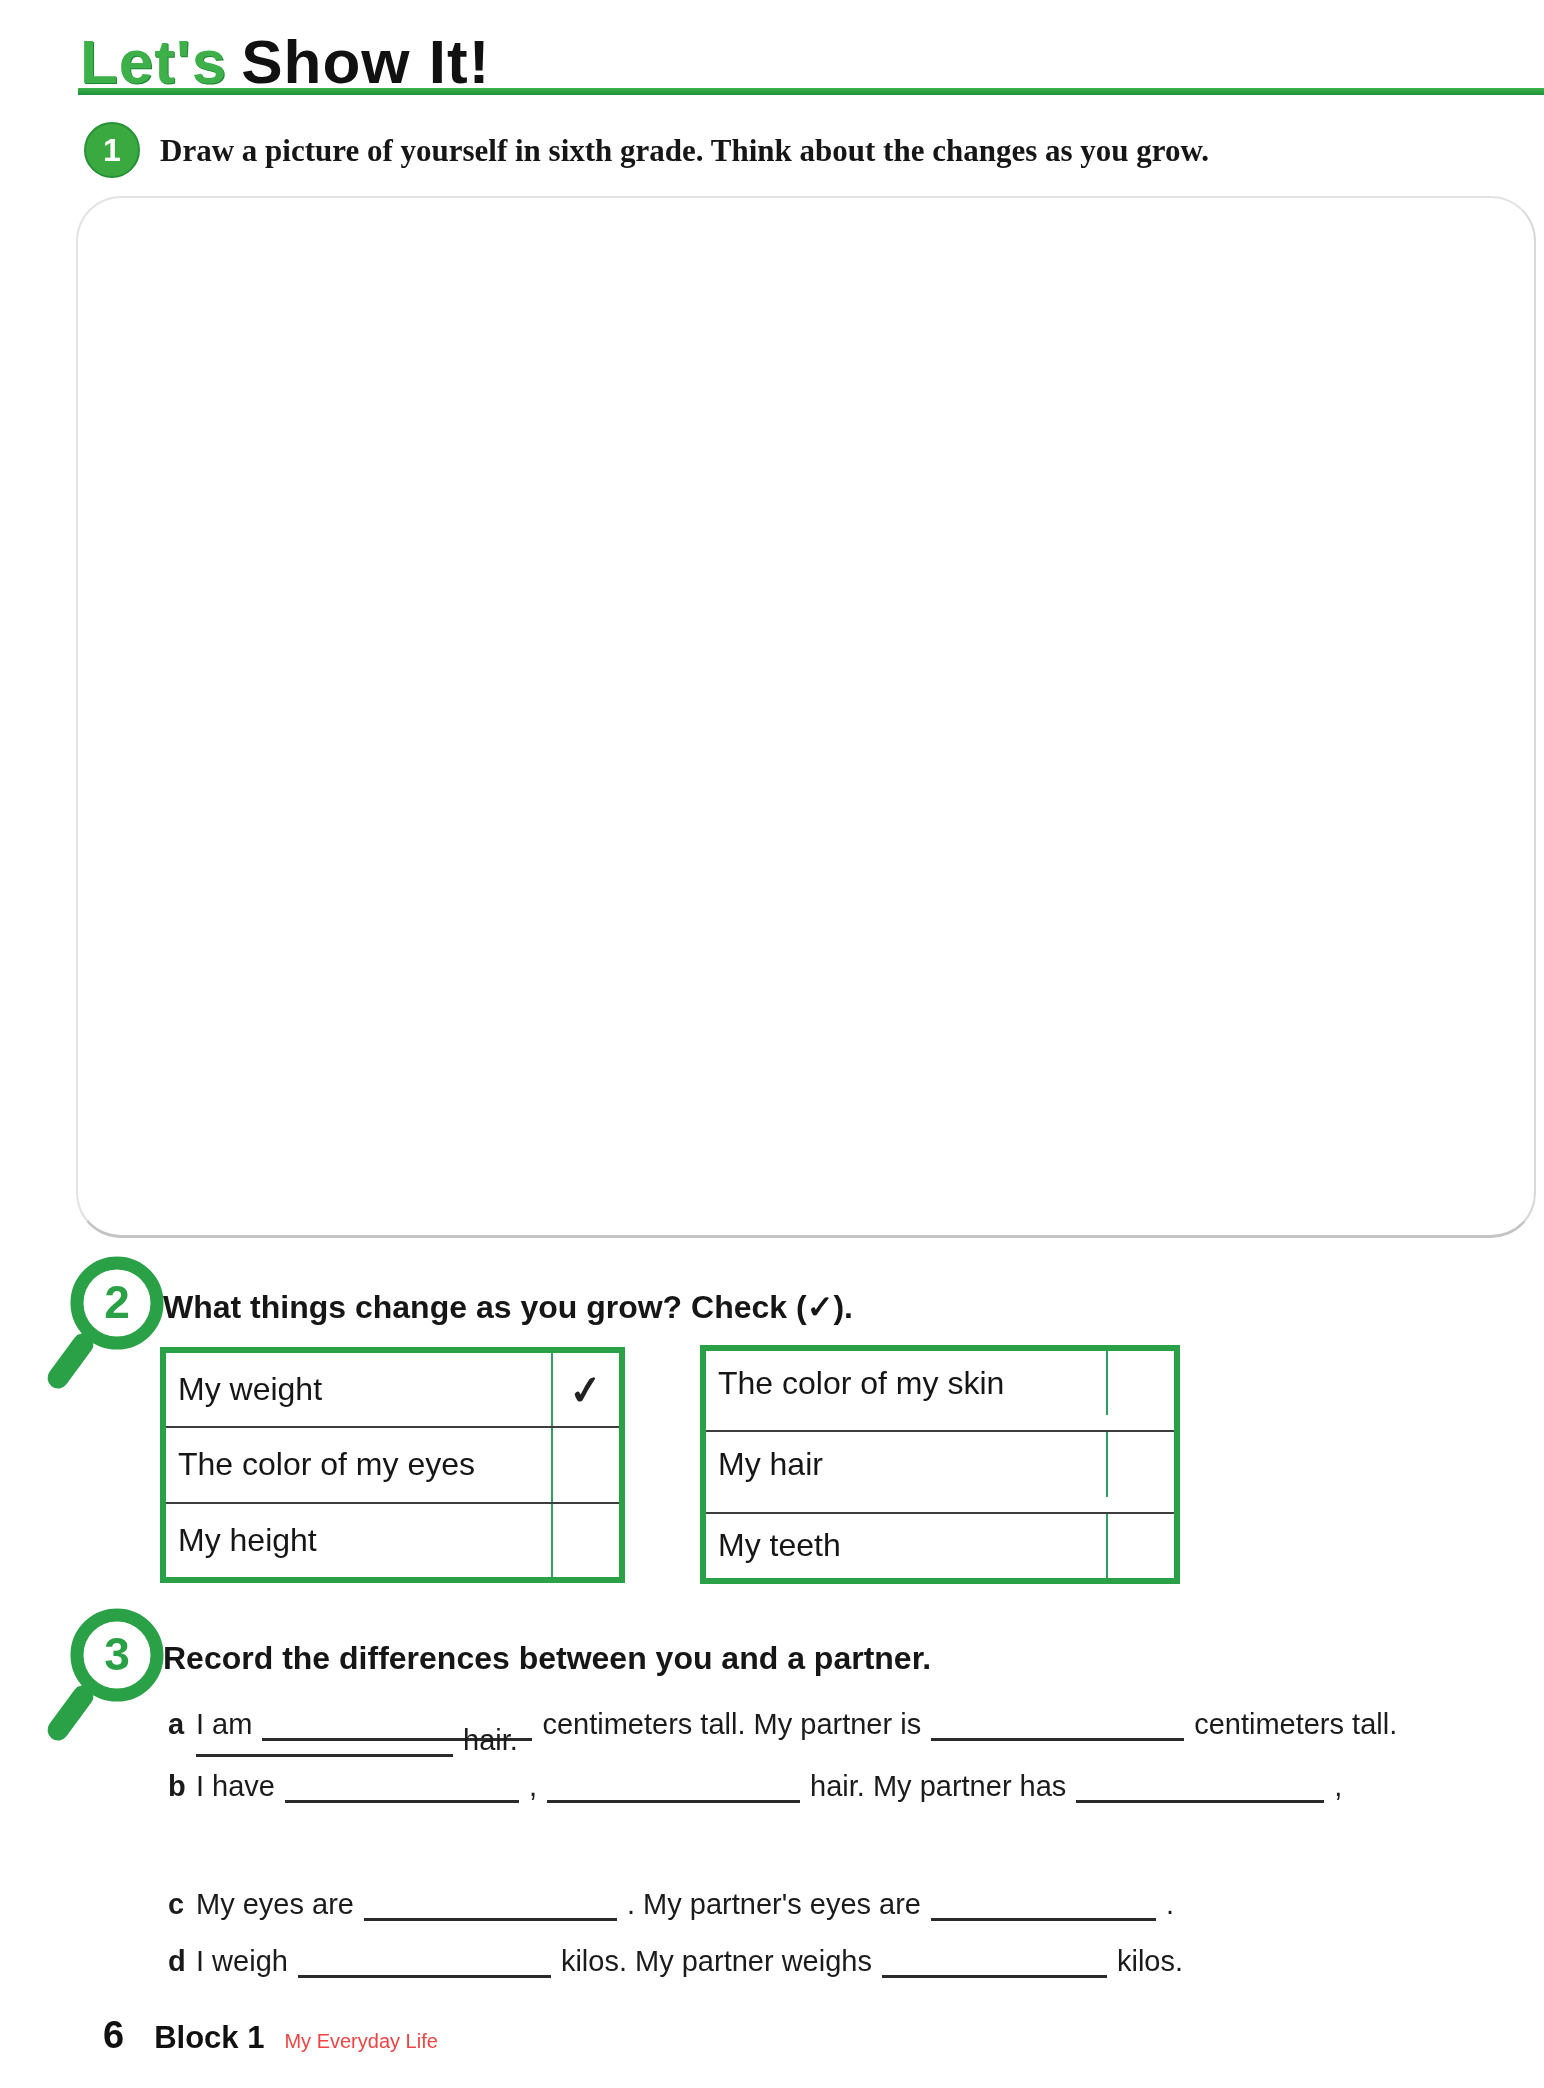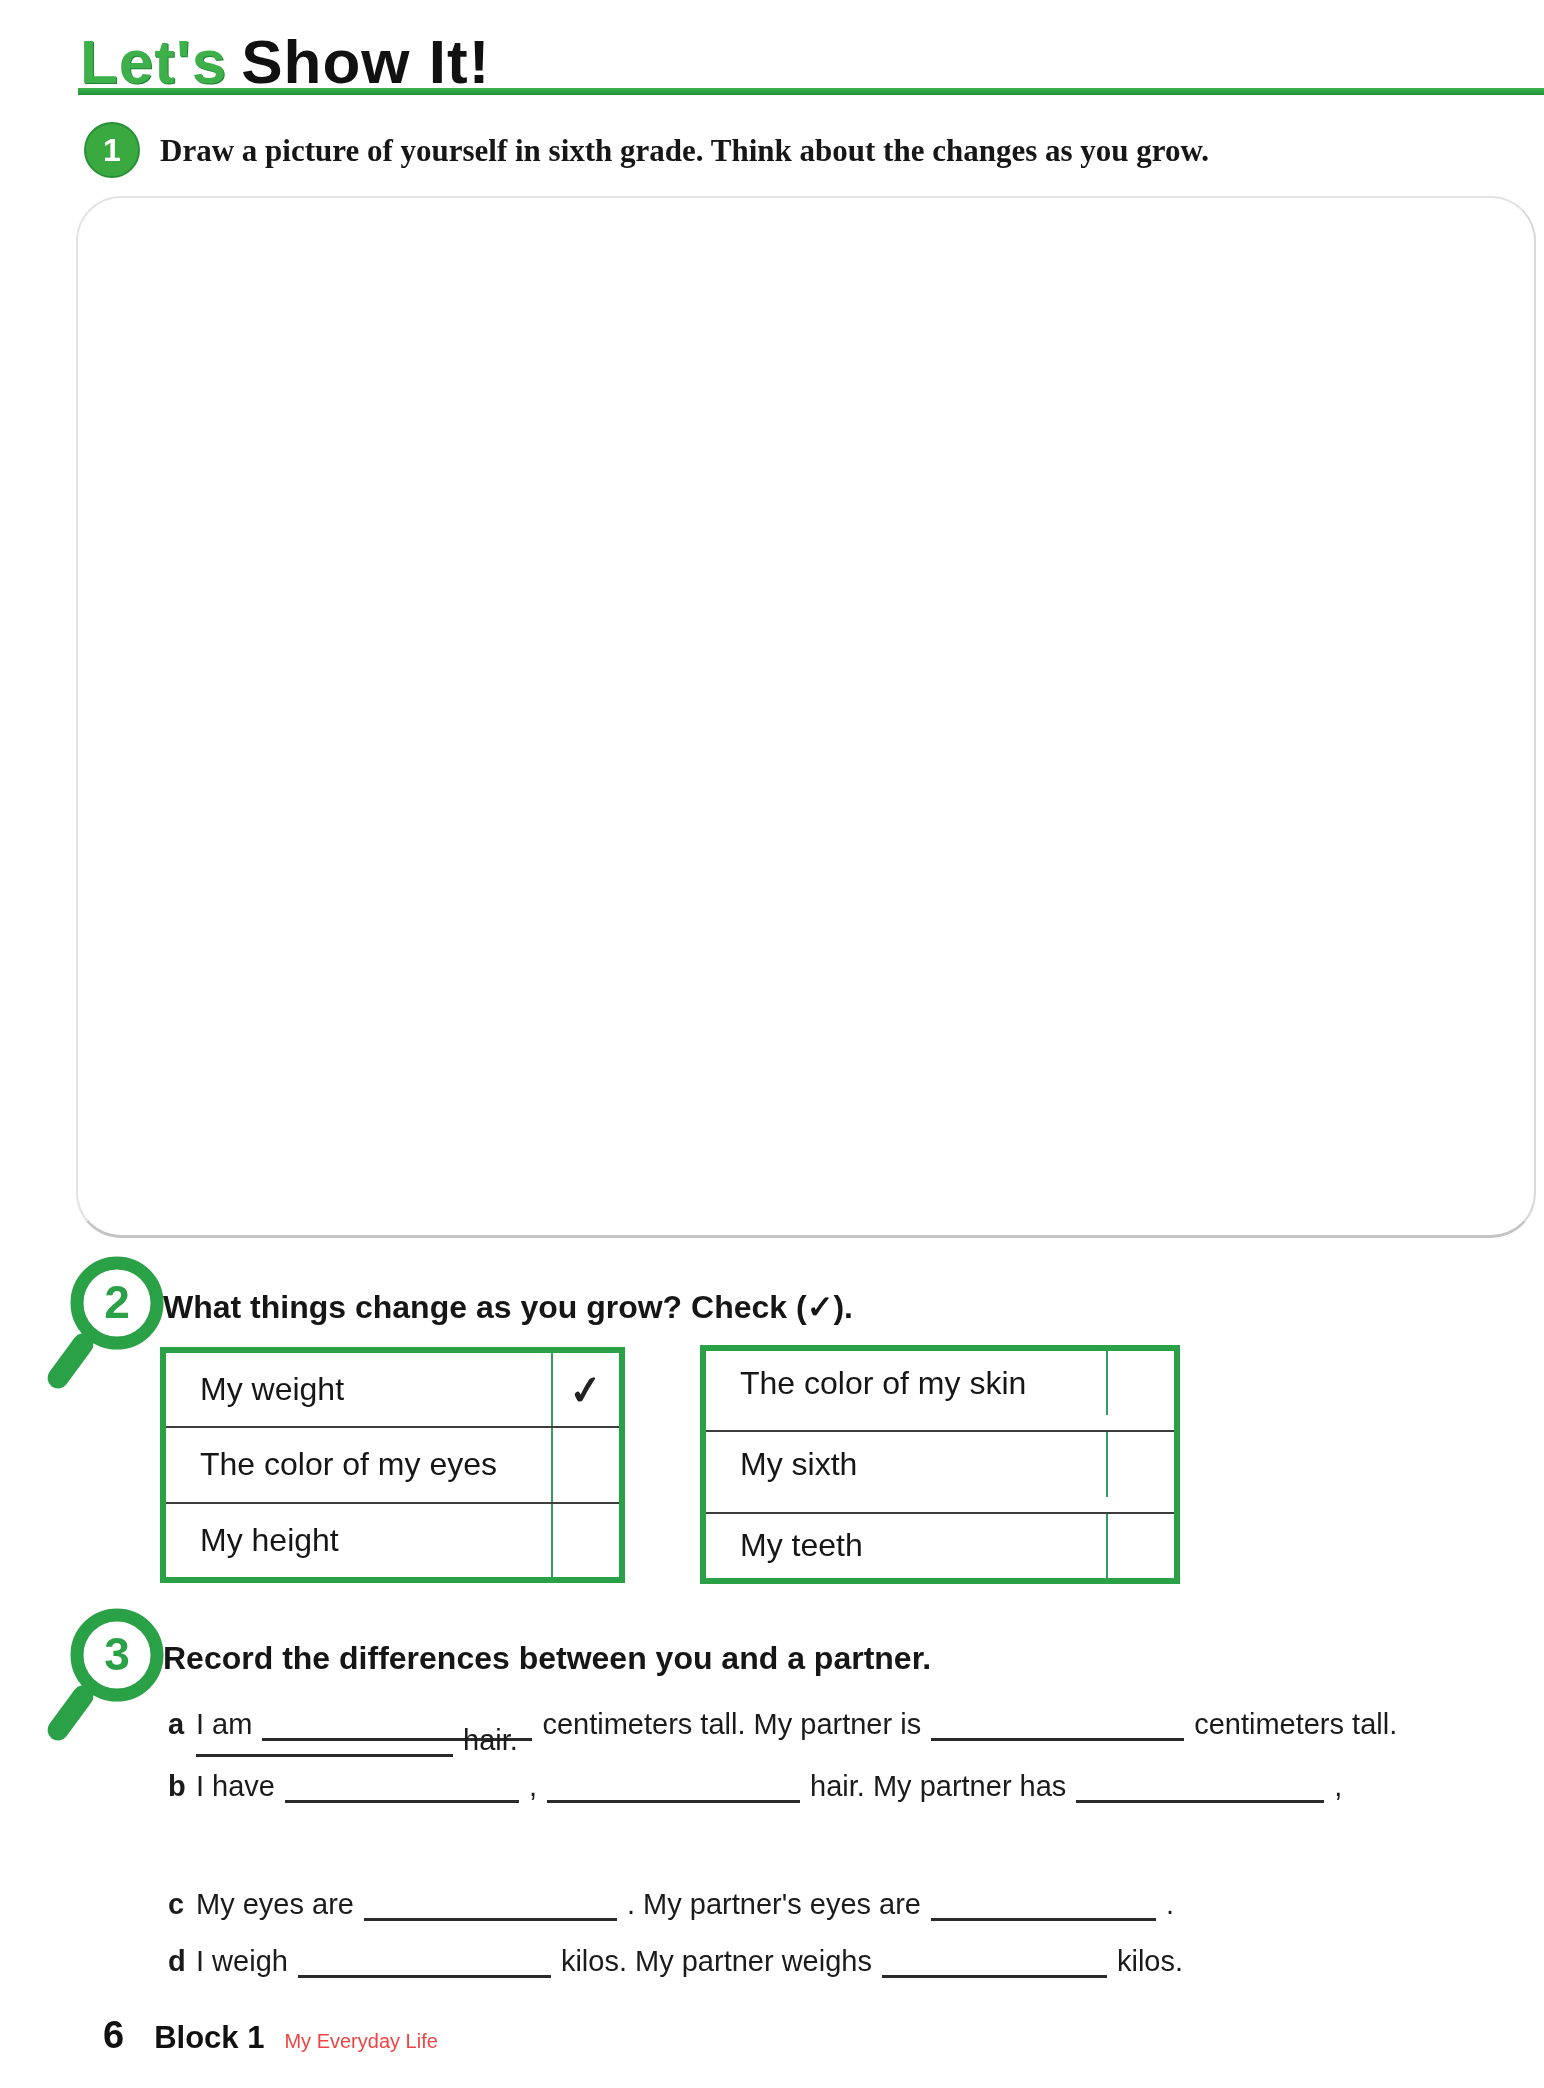--- a/index.html
+++ b/index.html
@@ -30,21 +30,21 @@
   }
   
   .mag{position:absolute;width:130px;height:160px;}
   
   .wtable{
     position:absolute;box-sizing:border-box;border:6px solid #2aa147;
     display:flex;flex-direction:column;background:#fff;
   }
   .wrow{flex:1;display:flex;border-top:2px solid #3d3d3d;}
   .wrow:first-child{border-top:none;}
-  .wlabel{flex:1;display:flex;align-items:center;padding-left:22px;font-size:32px;color:#161616;margin-left:12px;}
+  .wlabel{flex:1;display:flex;align-items:center;padding-left:12px;font-size:32px;color:#161616;}
   .wcheck{
     width:66px;border-left:2px solid #2f9e5e;display:flex;align-items:center;justify-content:center;
     font-size:40px;font-weight:700;color:#222;
   }
   .wcheck .tick{transform:rotate(-6deg);}
   
   .srow{
     position:absolute;left:168px;display:flex;align-items:baseline;
     font-size:29px;color:#1b1b1b;white-space:nowrap;
   }
@@ -108,21 +108,21 @@
   </div>
 
   <div class="wtable" style="left:700px;top:1345px;width:480px;height:239px;gap:15px;">
     <div class="wrow">
       <div class="wlabel">The color of my skin</div>
       <div class="wcheck">
           <span class="tick"></span>
         </div>
     </div>
     <div class="wrow">
-      <div class="wlabel">My sixth</div>
+      <div class="wlabel">My hair</div>
       <div class="wcheck">
           <span class="tick"></span>
         </div>
     </div>
     <div class="wrow">
       <div class="wlabel">My teeth</div>
       <div class="wcheck">
           <span class="tick"></span>
         </div>
     </div>

